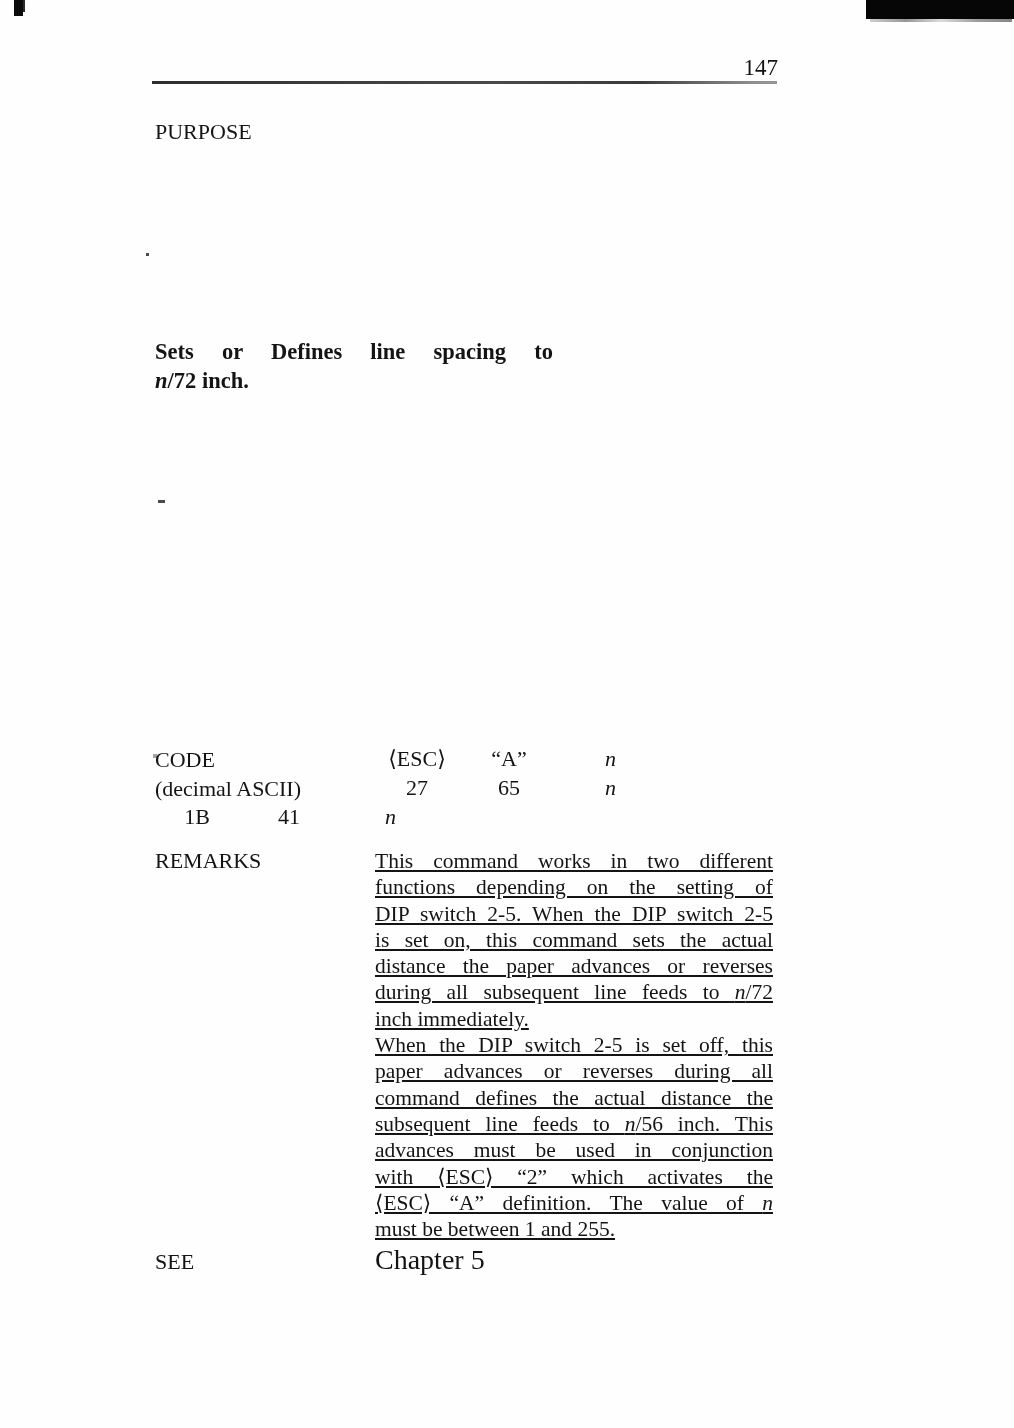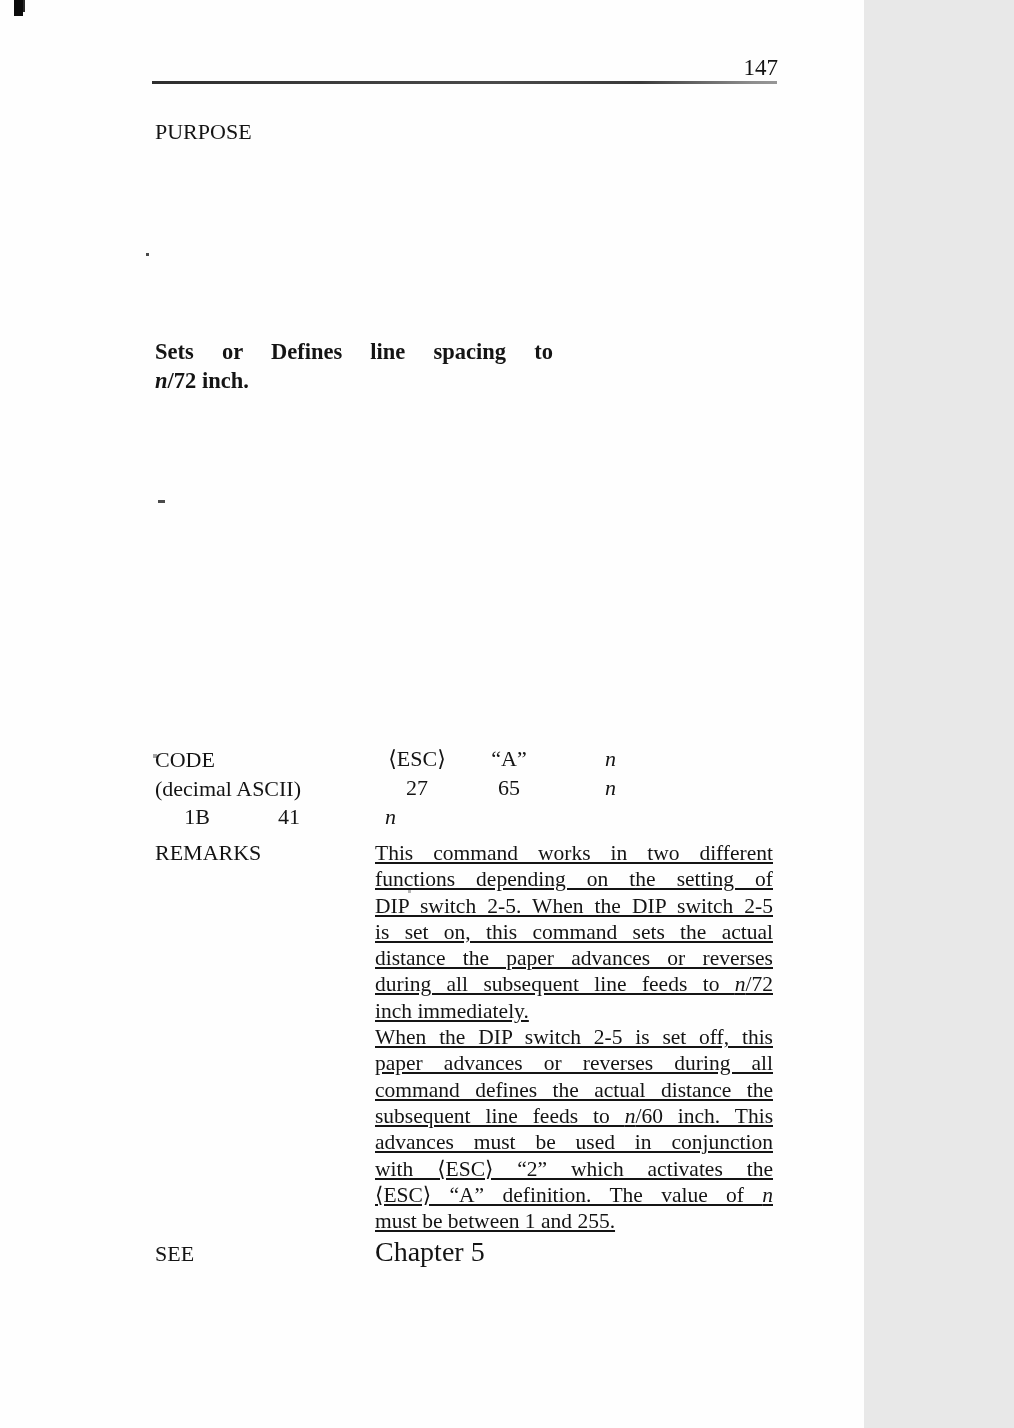--- a/index.html
+++ b/index.html
@@ -1,18 +1,18 @@
 <!DOCTYPE html>
 <html><head>
 <meta charset="utf-8">
 <style>
   html, body { margin: 0; padding: 0; background: #e8e8e8; }
   .page {
     position: relative;
-    width: 864px;
+    width: 1014px;
     height: 1428px;
     background: #fefefe;
     font-family: "Liberation Serif", "DejaVu Serif", serif;
     color: #141414;
     overflow: hidden;
   }
 
   
   .mark-tl { position: absolute; left: 14px; top: 0; width: 9px; height: 16px; background: #0b0b0b; }
   .mark-tl-tail { position: absolute; left: 23px; top: 0; width: 2px; height: 12px; background: #2a2a2a; }
@@ -44,21 +44,21 @@
   .label-col { flex: 0 0 220px; width: 220px; font-size: 22px; line-height: 29px; }
   .body-col { width: 398px; flex: 0 0 398px; }
 
   
   .purpose-row { margin-bottom: 10px; flex-direction: column; }
   .heading { font-weight: bold; font-size: 22.5px; line-height: 29px; }
   .jline { text-align: justify; text-align-last: justify; }
   .bold-italic { font-style: italic; }
 
   
-  .code-block { margin-bottom: 9px; }
+  .code-block { margin-bottom: 17px; }
   .code-row { display: flex; font-size: 22px; line-height: 28px; }
   .code-c1 { flex: 0 0 84px; text-align: center; }
   .code-c2 { flex: 0 0 100px; text-align: center; }
   .code-c3 { padding-left: 46px; font-style: italic; }
 
   
   .remarks-row { margin-bottom: 5px; }
   .remarks-label { line-height: 26px; }
   .rline {
     font-size: 21.5px; line-height: 26.3px;
@@ -123,21 +123,21 @@
         <div class="rline"><span>This command works in two different</span></div>
         <div class="rline"><span>functions depending on the setting of</span></div>
         <div class="rline"><span>DIP switch 2-5. When the DIP switch 2-5</span></div>
         <div class="rline"><span>is set on, this command sets the actual</span></div>
         <div class="rline"><span>distance the paper advances or reverses</span></div>
         <div class="rline"><span>during all subsequent line feeds to </span><span class="it">n</span><span>/72</span></div>
         <div class="rline last"><span>inch immediately.</span></div>
         <div class="rline"><span>When the DIP switch 2-5 is set off, this</span></div>
         <div class="rline"><span>paper advances or reverses during all</span></div>
         <div class="rline"><span>command defines the actual distance the</span></div>
-        <div class="rline"><span>subsequent line feeds to </span><span class="it">n</span><span>/60 inch. This</span></div>
+        <div class="rline"><span>subsequent line feeds to </span><span class="it">n</span><span>/56 inch. This</span></div>
         <div class="rline"><span>advances must be used in conjunction</span></div>
         <div class="rline"><span>with ⟨ESC⟩ “2” which activates the</span></div>
         <div class="rline"><span>⟨ESC⟩ “A” definition. The value of </span><span class="it">n</span></div>
         <div class="rline last"><span>must be between 1 and 255.</span></div>
       </div>
     </div>
 
     <div class="row">
       <div class="label-col">SEE</div>
       <div class="body-col see-text">Chapter 5</div>

